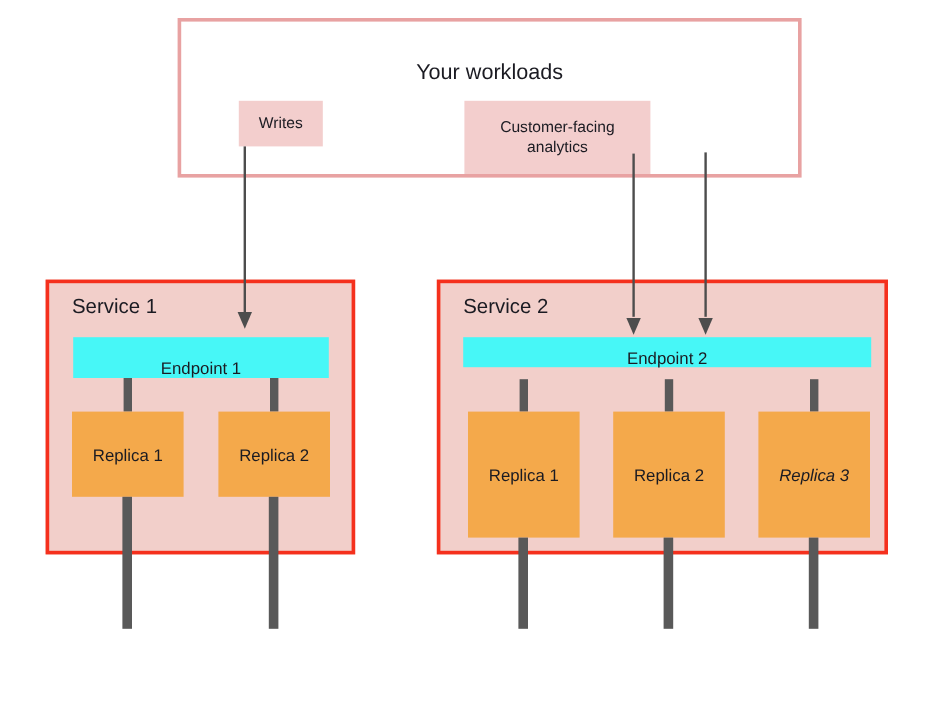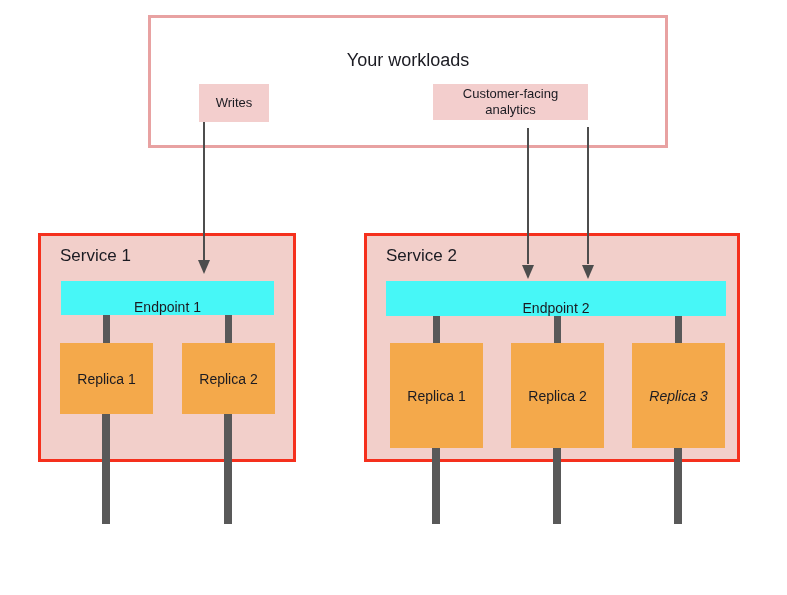--- a/index.html
+++ b/index.html
@@ -35,21 +35,21 @@
     background: var(--pink_light);
     display: flex;
     align-items: center;
     justify-content: center;
     text-align: center;
     font-size: 13px;
     line-height: 1.25;
     color: var(--text);
   }
   .wbox.writes    { left: 19px;  top: 66px; width: 70px;  height: 38px; margin-left: 29px; }
-  .wbox.analytics { left: 236px; top: 66px; width: 155px; height: 36px; padding: 2px 10px; margin-left: 46px; }
+  .wbox.analytics { left: 236px; top: 66px; width: 155px; height: 61px; padding: 2px 10px; }
   .wbox.adhoc     { left: 397px; top: 69px; width: 94px;  height: 40px; }
 
   
   svg.arrows {
     position: absolute;
     left: 0; top: 0;
     width: 787px; height: 595px;
     pointer-events: none;
     z-index: 2;
   }
@@ -76,21 +76,21 @@
   .endpoint {
     position: absolute;
     background: var(--cyan);
     display: flex;
     align-items: flex-end;
     justify-content: center;
     font-size: 14px;
     color: var(--text);
   }
   .s1 .endpoint { left: 20px; top: 45px; width: 213px; height: 34px; }
-  .s2 .endpoint { left: 19px; top: 45px; width: 340px; height: 35px; }
+  .s2 .endpoint { left: 19px; top: 45px; width: 340px; height: 25px; }
   .replica {
     position: absolute;
     top: 107px;
     width: 93px;
     background: var(--orange);
     display: flex;
     align-items: center;
     justify-content: center;
     font-size: 14px;
     color: var(--text);

